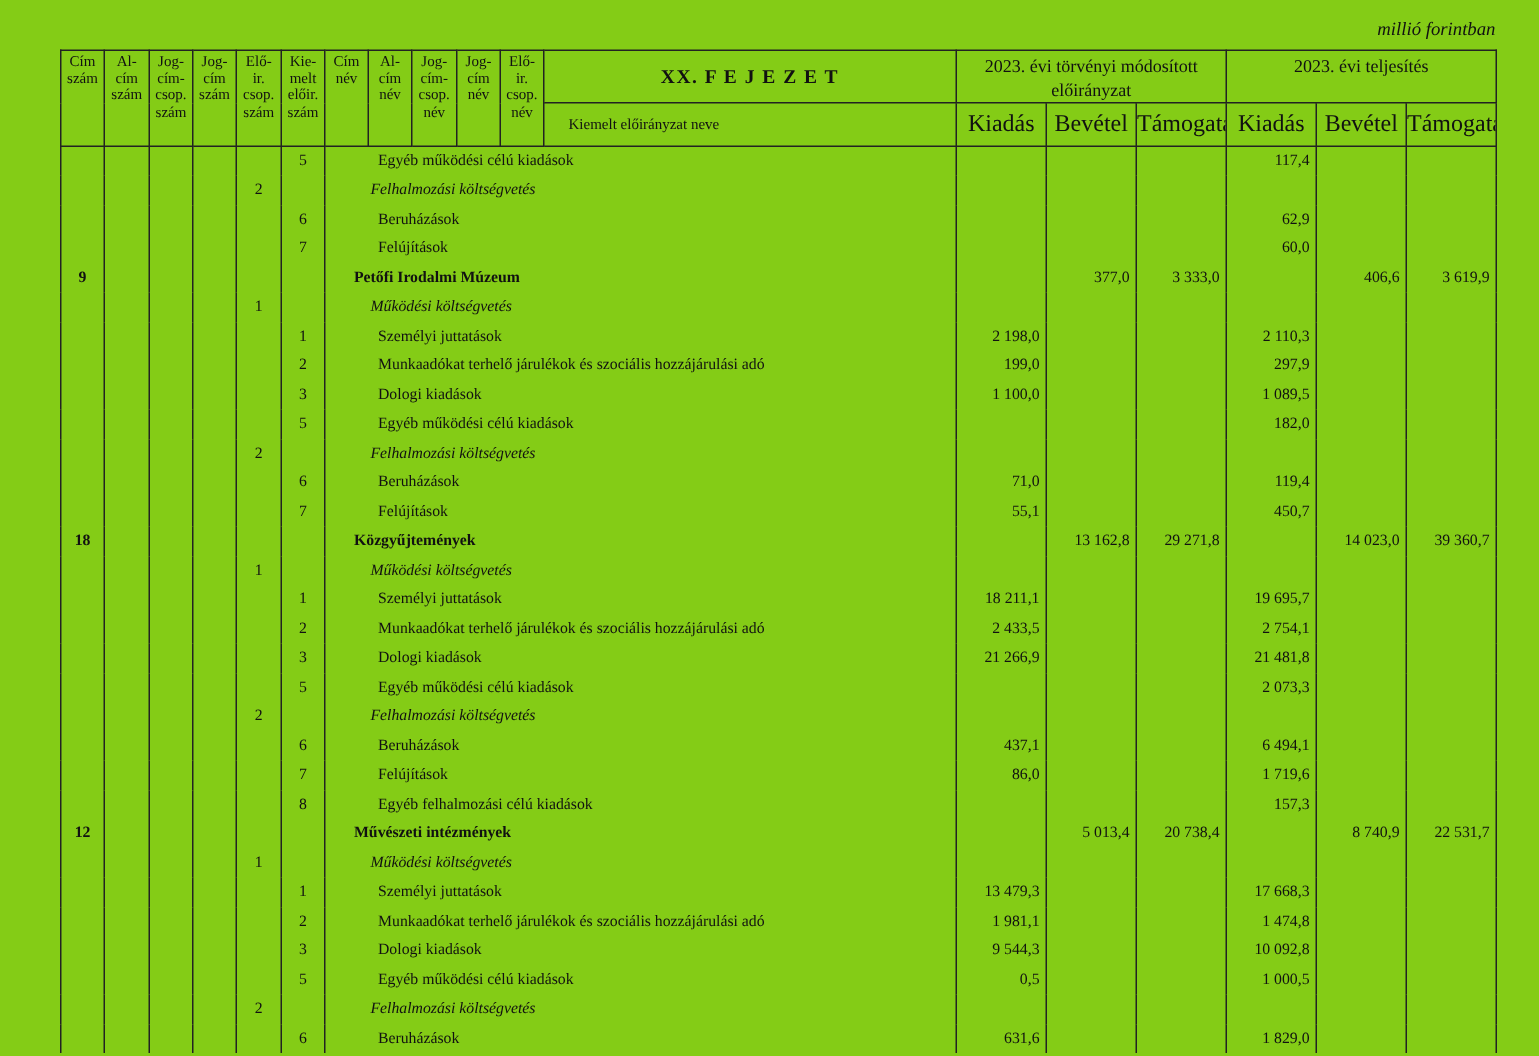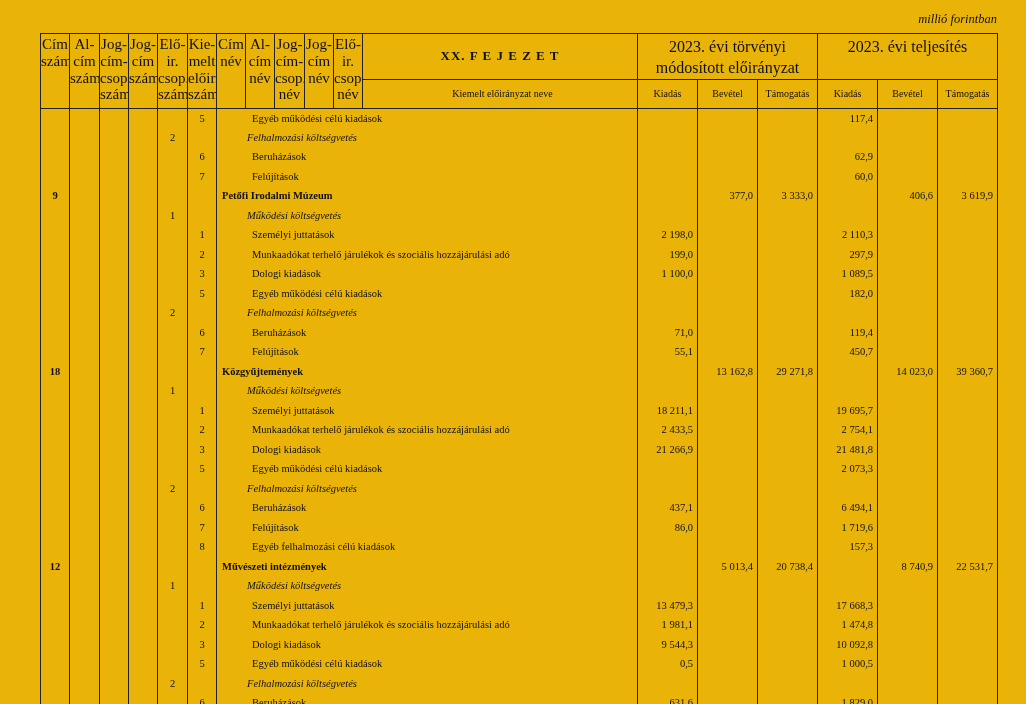--- a/index.html
+++ b/index.html
@@ -1,51 +1,51 @@
 <!DOCTYPE html>
 <html><head>
 <meta charset="utf-8">
 <style>
   html, body { margin: 0; padding: 0; background: #ffffff; }
   body {
     width: 1026px; height: 704px;
     font-family: "Liberation Serif", "DejaVu Serif", serif;
     color: #111111;
   }
-  .page { position: relative; width: 1026px; height: 704px; overflow: hidden; background: #eab308; }
+  .page { position: relative; width: 1026px; height: 704px; overflow: hidden; background: #84cc16; }
   .unit-note {
     position: absolute; top: 12px; right: 29px;
     font-style: italic; font-size: 12.5px; color: #111111;
   }
   table.budget-table {
     position: absolute; left: 40px; top: 33px; width: 957px;
     border-collapse: collapse; table-layout: fixed;
   }
   th, td { border: 1px solid #222222; padding: 0; font-weight: normal; overflow: hidden; }
   .head-row1 { height: 35px; }
   .head-row2 { height: 29px; }
   .colhead {
-    font-size: 15px; line-height: 1.12; text-align: center; vertical-align: top;
+    font-size: 10px; line-height: 1.12; text-align: center; vertical-align: top;
     padding-top: 2px; white-space: pre-line;
   }
   .title-cell {
     font-size: 13px; font-weight: bold; letter-spacing: 1px;
     text-align: center; vertical-align: middle;
   }
   .group-cell {
-    font-size: 16px; line-height: 1.3; text-align: center; vertical-align: top; padding-top: 3px;
+    font-size: 12px; line-height: 1.3; text-align: center; vertical-align: top; padding-top: 3px;
   }
-  .rowlabel-cell { font-size: 10px; text-align: center; vertical-align: middle; padding-left: 5px; }
-  .subcol { font-size: 10px; vertical-align: middle; }
+  .rowlabel-cell { font-size: 10px; text-align: left; vertical-align: middle; padding-left: 16px; }
+  .subcol { font-size: 16px; vertical-align: middle; }
   tbody td { border-top: none; border-bottom: none; vertical-align: middle; }
   .body-row { height: 19.5px; }
   .snum { text-align: center; font-size: 10.5px; }
   .row-cim .snum { font-weight: bold; }
   .name-cell { font-size: 10.5px; white-space: nowrap; }
-  .level-cim { font-weight: bold; padding-left: 5px; }
+  .level-cim { font-weight: bold; padding-left: 19px; }
   .level-eloircsop { font-style: italic; padding-left: 30px; }
   .level-kiemelt { padding-left: 35px; }
   .val { text-align: right; font-size: 10.5px; padding-right: 4px; white-space: nowrap; }
 </style>
 </head>
 <body>
 
 <div class="page">
   <div class="unit-note">millió forintban</div>
 

